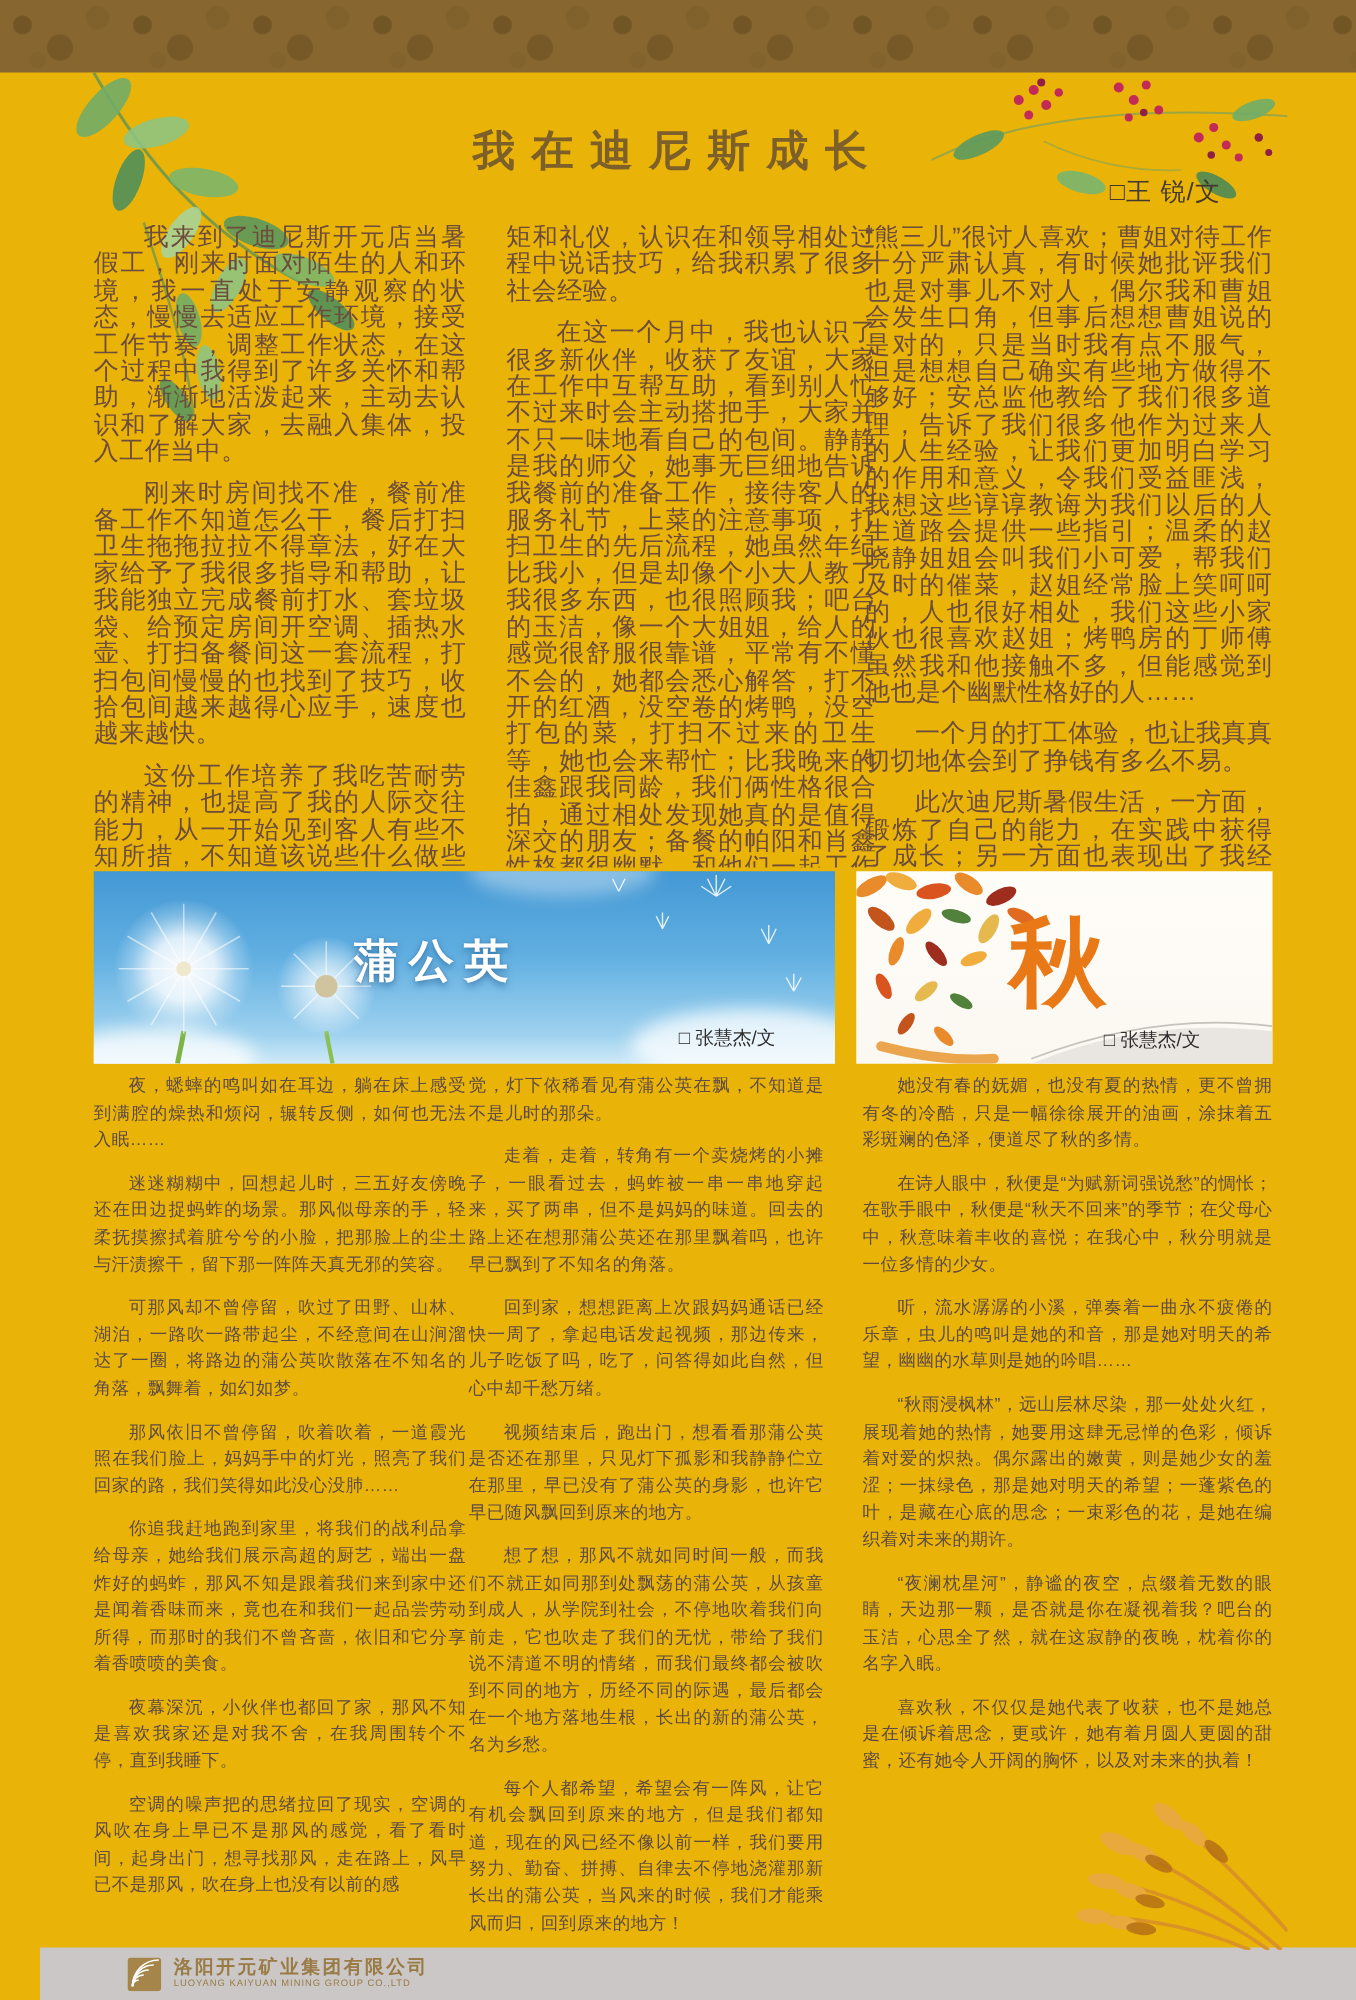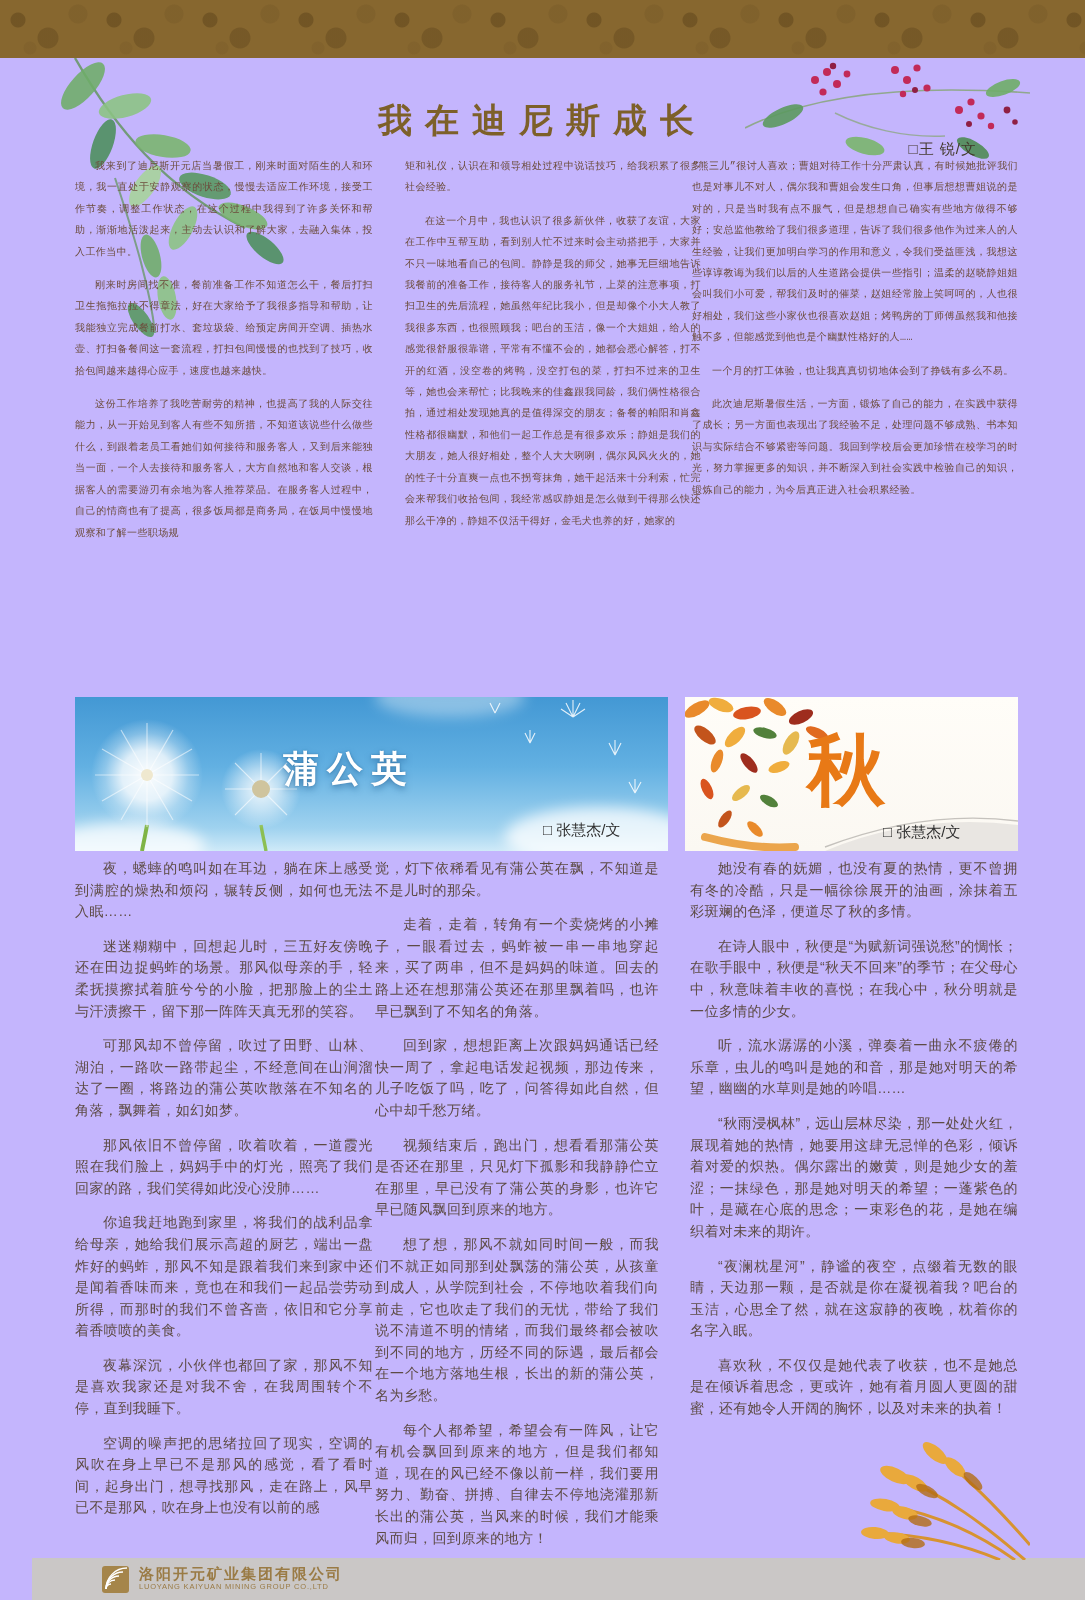--- a/index.html
+++ b/index.html
@@ -1,35 +1,35 @@
 <!DOCTYPE html>
 <html><head>
 <meta charset="utf-8">
 <style>
   html,body{margin:0;padding:0;background:#e8e8e8;}
-  .page{position:relative;width:1085px;height:1600px;background:#c4b5fd;margin:0 auto;
+  .page{position:relative;width:1085px;height:1600px;background:#eab308;margin:0 auto;
         overflow:hidden;font-family:"Liberation Sans",sans-serif;}
   
   .top-band{position:absolute;left:0;top:0;width:1085px;height:58px;background-color:#87672f;
     background-image:
       radial-gradient(circle at 18px 20px, rgba(60,40,10,.28) 7px, transparent 8px),
       radial-gradient(circle at 48px 38px, rgba(60,40,10,.22) 10px, transparent 11px),
       radial-gradient(circle at 78px 14px, rgba(120,90,40,.45) 9px, transparent 10px),
       radial-gradient(circle at 30px 48px, rgba(120,90,40,.35) 6px, transparent 7px);
     background-size:96px 58px;}
   
   .a1-title{position:absolute;left:0;right:0;top:98px;text-align:center;
     font-family:"Liberation Serif",serif;font-size:34px;font-weight:bold;color:#7d6029;
     letter-spacing:13px;}
-  .a1-author{position:absolute;right:108px;top:140px;font-size:15px;color:#43392c;letter-spacing:1px;}
+  .a1-author{position:absolute;right:108px;top:140px;font-size:20px;color:#43392c;letter-spacing:1px;}
   .col{position:absolute;overflow:hidden;text-align:justify;}
   .col p{margin:0 0 12px 0;text-indent:2em;}
   .col p.cont{text-indent:0;}
-  .a1col{top:156px;height:514px;font-family:Liberation Mono, monospace;
-    font-size:10px;line-height:21.4px;color:#6c4c3c;letter-spacing:.4px;}
+  .a1col{top:180px;height:514px;font-family:Liberation Sans, sans-serif;
+    font-size:20px;line-height:21.4px;color:#6c4c3c;letter-spacing:.4px;}
   #a1c1{left:75px;width:298px;} #a1c2{left:385px;width:296px;margin-left:20px;} #a1c3{left:692px;width:326px;}
   
   .banner{position:absolute;top:697px;height:154px;overflow:hidden;}
   #banner-pgy{left:75px;width:593px;background:linear-gradient(180deg,#4398d4 0%,#62b0e2 45%,#9fd2ef 85%,#cfeaf8 100%);}
   #banner-qiu{left:685px;width:333px;background:linear-gradient(180deg,#fffdf8 0%,#fbf8f2 100%);}
   .pgy-title{position:absolute;left:208px;top:48px;font-size:36px;font-weight:bold;color:#ffffff;
     letter-spacing:8px;text-shadow:0 3px 6px rgba(30,90,140,.55),0 0 2px rgba(40,100,150,.6);}
   .pgy-author{position:absolute;left:468px;top:124px;font-size:15px;color:#2e2e2e;}
   .qiu-title{position:absolute;left:122px;top:22px;font-size:78px;font-weight:bold;color:#e87916;
     font-family:"Liberation Sans",sans-serif;}

